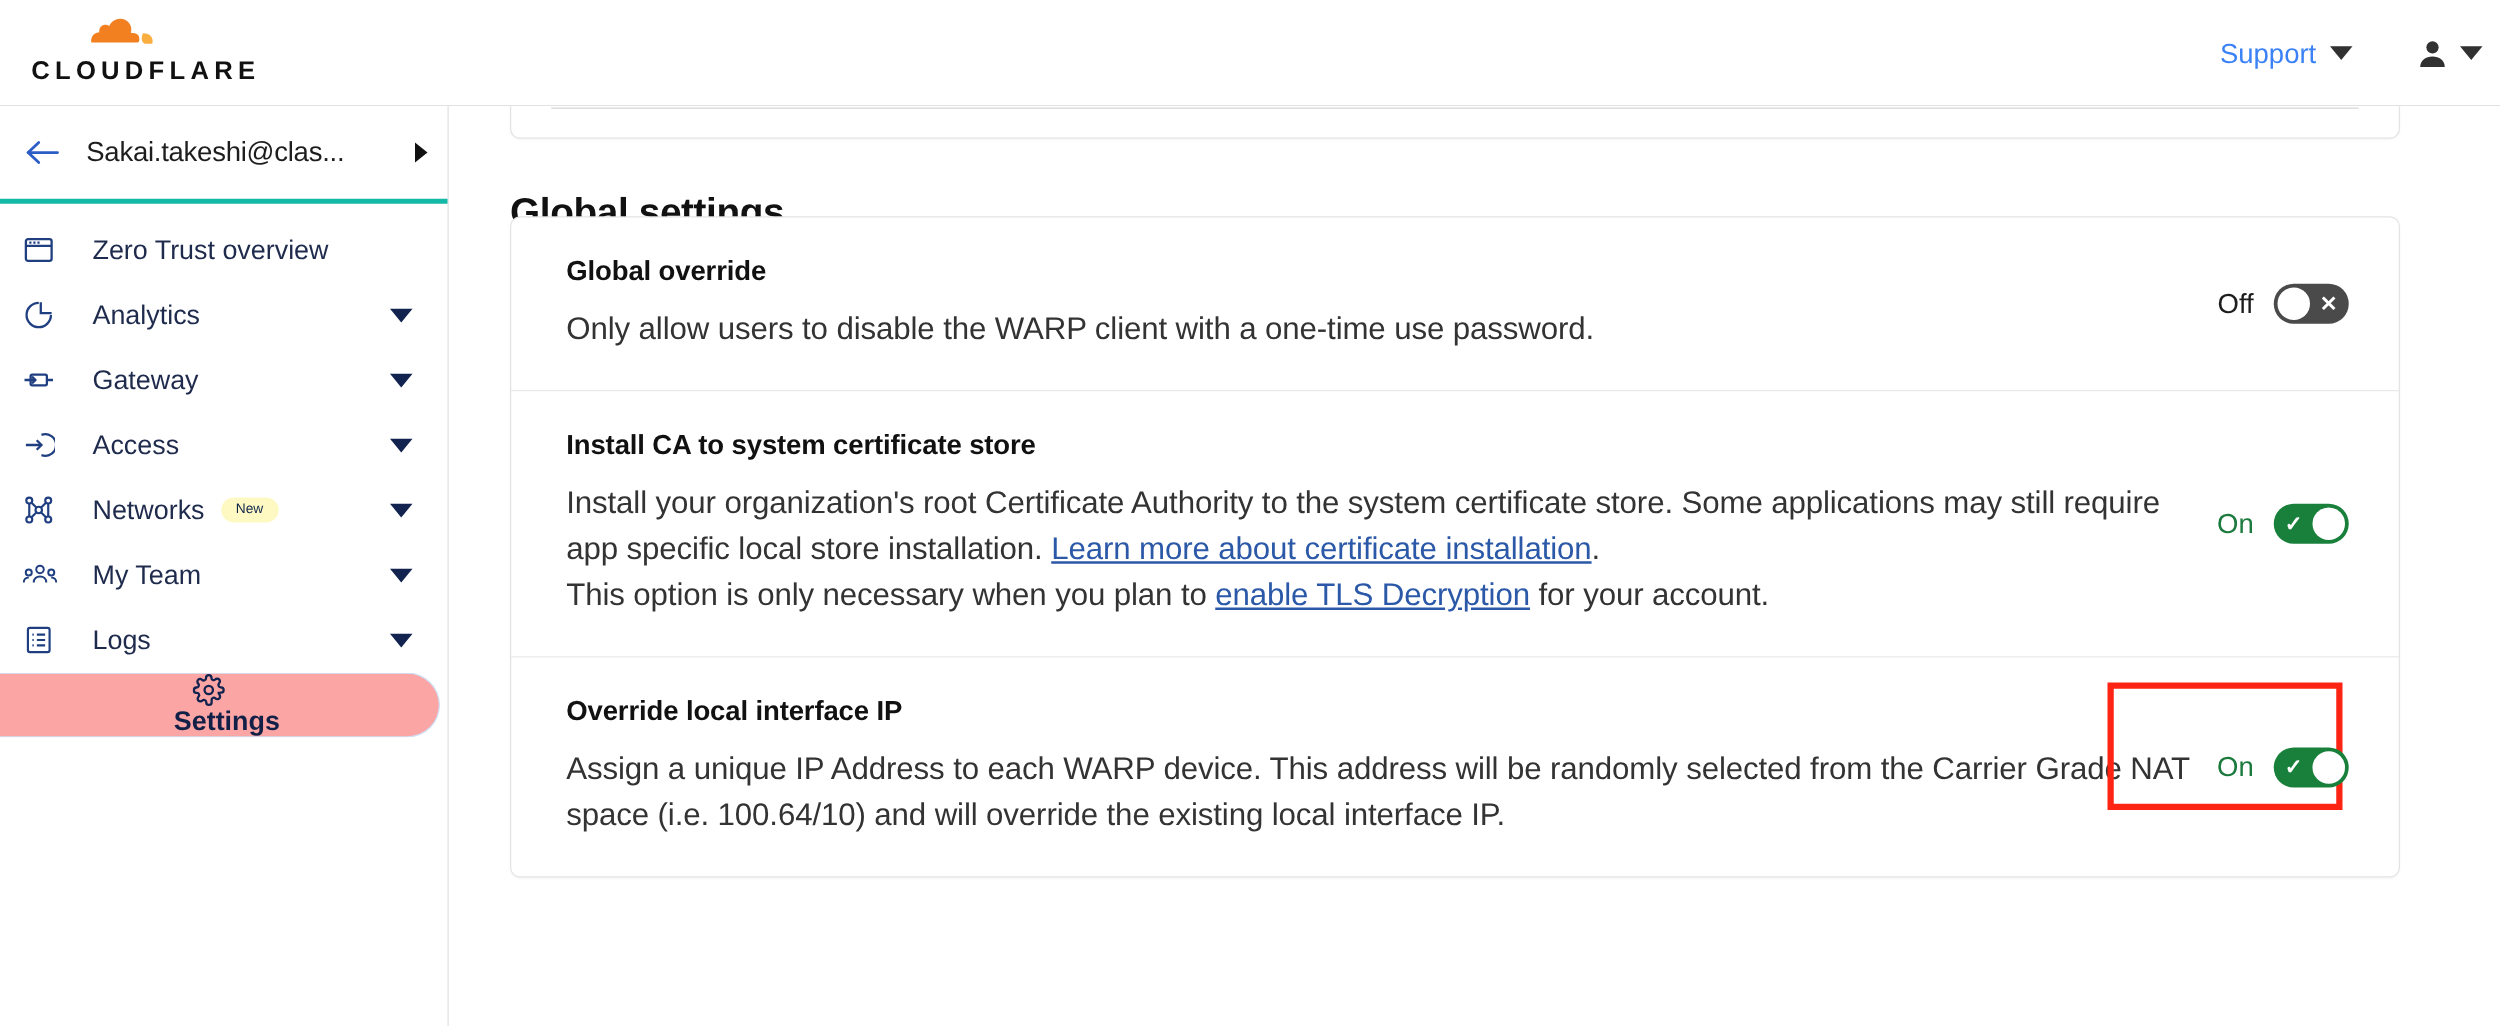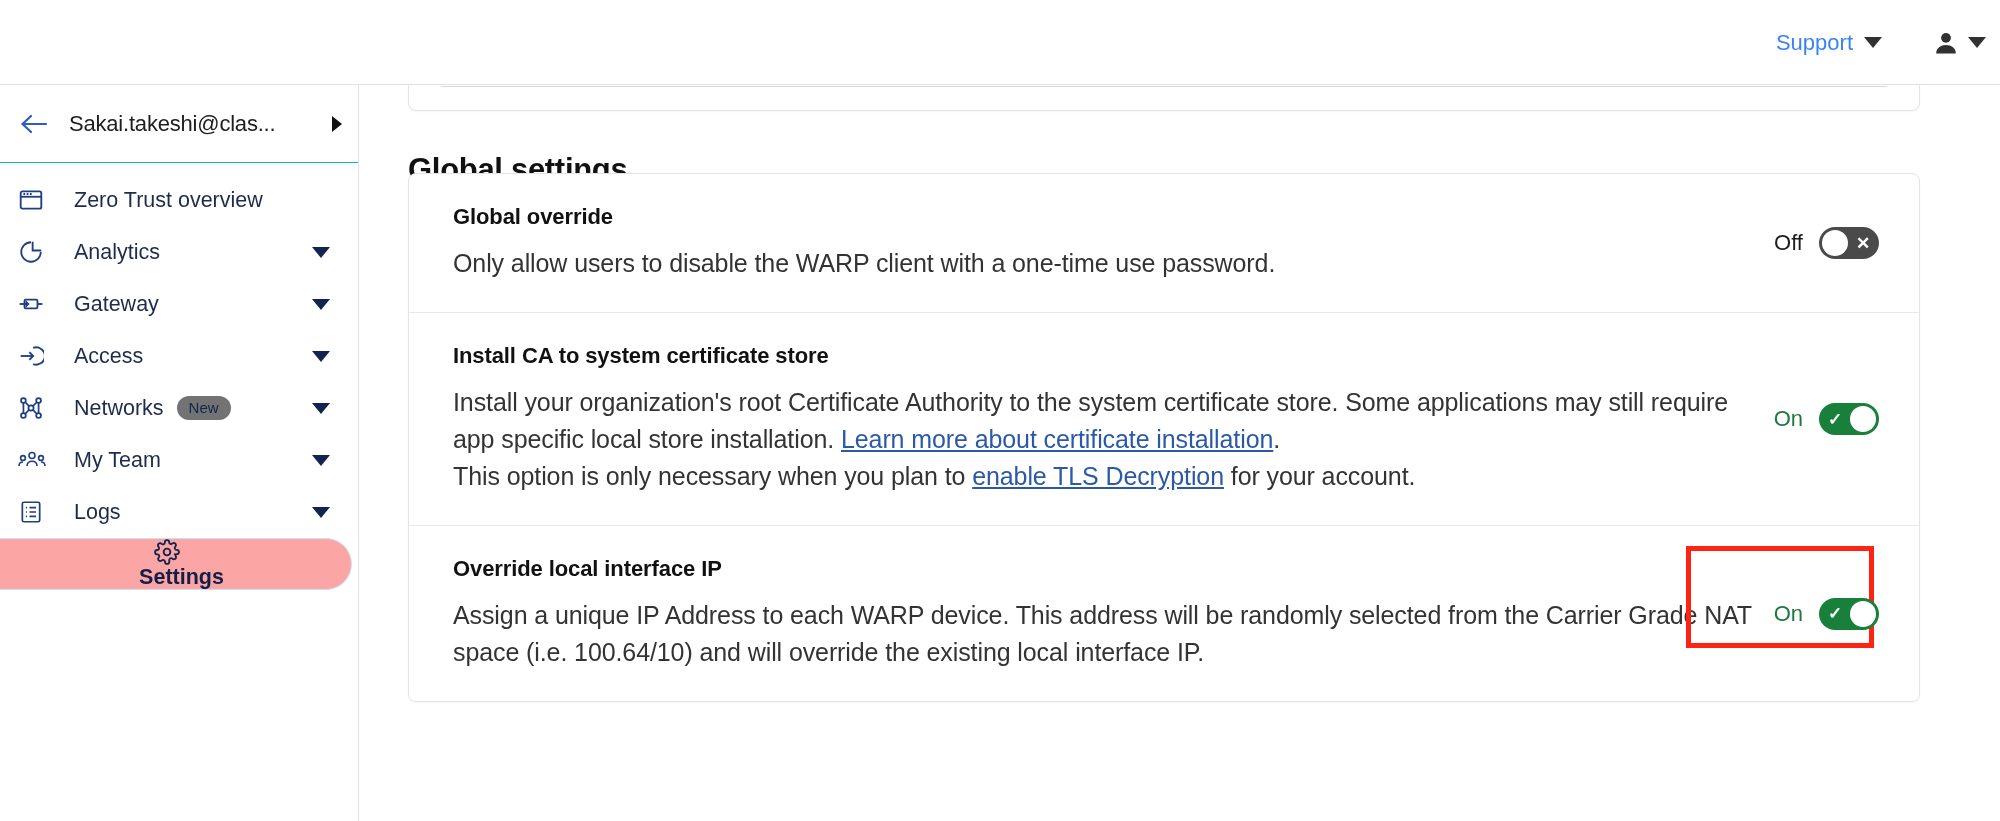--- a/index.html
+++ b/index.html
@@ -42,21 +42,21 @@
   .user-btn { display: flex; align-items: center; gap: 8px; padding: 6px 4px 6px 40px; cursor: pointer; }
   .user-icon svg { display: block; }
 
   
   .sidebar {
     position: absolute; top: 85px; left: 0; width: 359px; height: 736px;
     background: #fff; border-right: 1px solid #e2e2e2;
   }
   .acct-header {
     height: 78px; display: flex; align-items: center; gap: 0;
-    border-bottom: 1px solid #14b8a6; padding: 0 16px 0 12px;
+    border-bottom: 4px solid #14b8a6; padding: 0 16px 0 12px;
     cursor: pointer;
   }
   .back-arrow { width: 44px; display: flex; justify-content: center; align-items: center; }
   .acct-name {
     flex: 1; font-size: 22px; color: #1d1d1d; white-space: nowrap;
     overflow: hidden; padding-left: 13px; letter-spacing: -0.2px;
   }
   .acct-chevron {
     width: 0; height: 0; margin-left: 8px;
     border-top: 8px solid transparent; border-bottom: 8px solid transparent;
@@ -73,22 +73,22 @@
   .nav-item .nv-label {
     font-size: 21.5px; color: #1f2b4d; padding-left: 12px; white-space: nowrap;
   }
   .nav-item.active {
     background: #fca5a5; border: 1px solid #cfe0f5; border-left: none;
     border-radius: 0 26px 26px 0;
     flex-direction: column;
   }
   .nav-item.active .nv-label { font-weight: 700; color: #122048; }
   .badge-new {
-    margin-left: 13px; background: #737373; color: #10264d;
-    font-size: 15px; border-radius: 12px; padding: 4px 12px 5px; line-height: 1;
+    margin-left: 13px; background: #fef9c3; color: #10264d;
+    font-size: 11px; border-radius: 12px; padding: 4px 12px 5px; line-height: 1;
     white-space: nowrap;
   }
   .nv-caret {
     position: absolute; right: 22px;
     width: 0; height: 0;
     border-left: 9px solid transparent; border-right: 9px solid transparent;
     border-top: 11px solid #12234f;
   }
 
   
@@ -170,20 +170,27 @@
     pointer-events: none;
     left: -88px; top: -52px; width: 188px; height: 102px;
   }
 </style>
 </head>
 <body>
 
 <div class="app">
 
   <div class="topbar">
+    <div class="cf-logo">
+      <svg width="140" height="40" viewBox="0 0 140 40">
+        <path d="M99 26c1.6-4.6-0.7-7.6-4.6-7.6h-1.2c-0.3 0-0.5-0.2-0.4-0.5 1.3-5.6-2.6-10.9-8.5-10.9-4 0-7.4 2.4-8.9 5.8-1-0.7-2.2-1.1-3.6-1-2.3 0.2-4.1 2-4.4 4.3-0.1 0.6 0 1.1 0.1 1.7-3.7 0.1-6.6 3.1-6.6 6.9 0 0.3 0 0.7 0.1 1 0 0.2 0.2 0.3 0.3 0.3H98c0.4 0 0.8-0.2 1-0.6z" fill="#f38020"></path>
+        <path d="M102.8 18.6h-0.4c-0.1 0-0.2 0.1-0.2 0.2l-0.6 2.1c-0.7 2.5 0.1 4.9 2.2 6.1h5.6c0.2 0 0.3-0.1 0.4-0.3 0.2-0.6 0.3-1.3 0.3-2 0-3.4-2.9-6.1-7.3-6.1z" fill="#faae40"></path>
+      </svg>
+      <div class="cf-wordmark">CLOUDFLARE</div>
+    </div>
 
     <div class="topbar-right">
       <div class="support-btn">
         <span>Support</span>
         <span class="caret-down"></span>
       </div>
       <div class="user-btn">
         <span class="user-icon">
           <svg width="28" height="28" viewBox="0 0 24 24">
               <circle cx="12" cy="7.6" r="4.2" fill="#313131"></circle>

